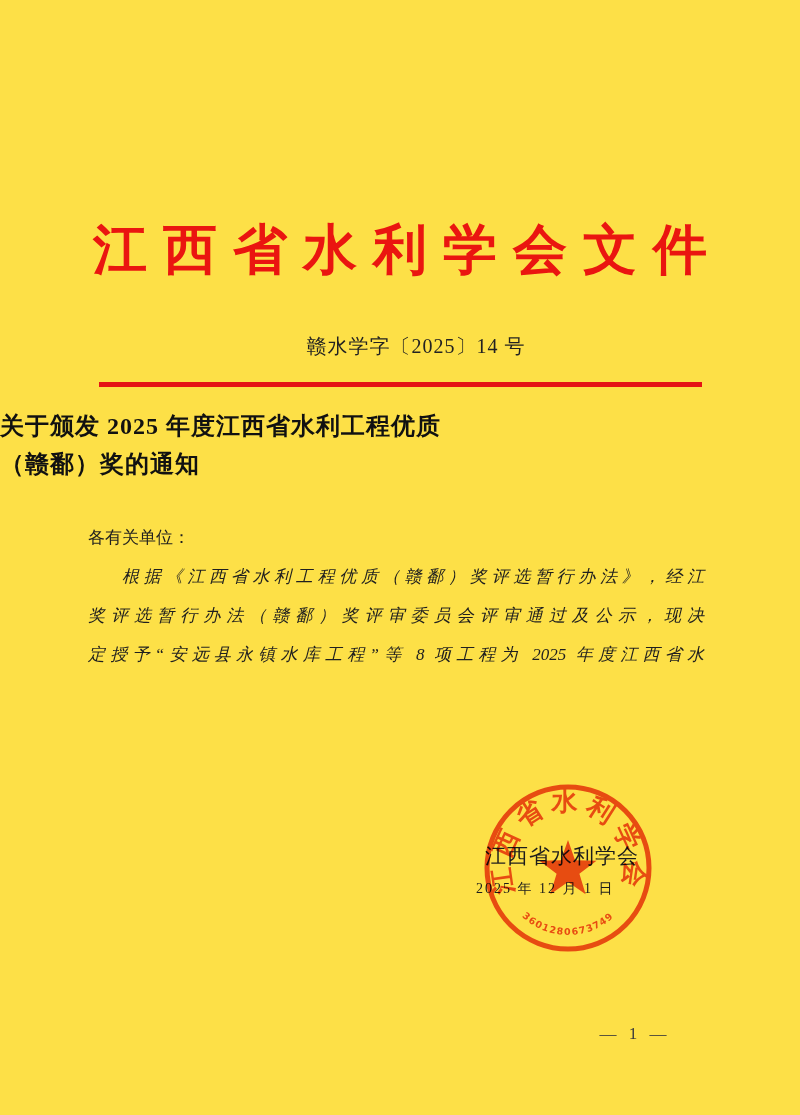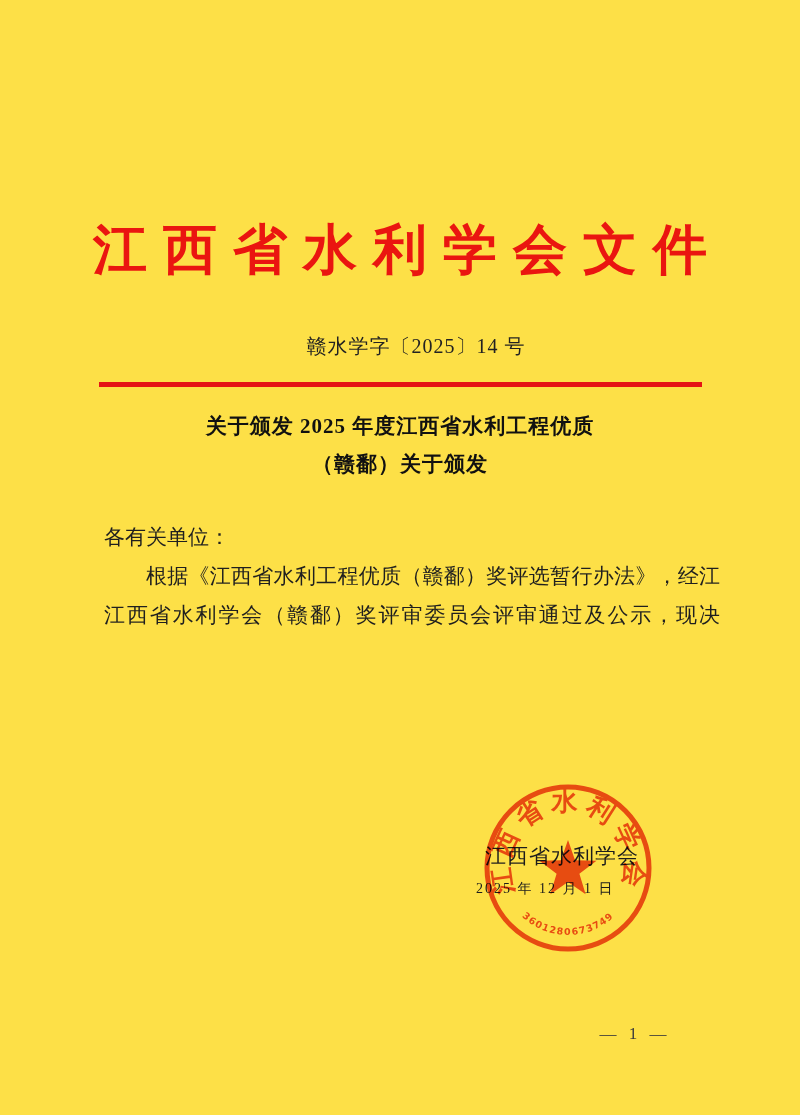--- a/index.html
+++ b/index.html
@@ -44,39 +44,38 @@
     left: 99px;
     width: 603px;
     height: 5px;
     background: #e51414;
   }
   .doc-title {
     position: absolute;
     top: 407px;
     left: 0;
     width: 100%;
-    text-align: center;
-    font-size: 21px;
+    font-size: 24px;
     font-weight: 700;
     line-height: 38px;
     color: #111111;
     letter-spacing: 1px;
   }
   .body-block {
     position: absolute;
     top: 518px;
-    left: 104px;
+    left: 88px;
     width: 616px;
-    font-size: 21px;
+    font-size: 17px;
     line-height: 39px;
     color: #1f1f1f;
   }
   .body-line { height: 39px; white-space: nowrap; }
   .indent { text-indent: 2em; }
-  .just { text-align: justify; text-align-last: justify; white-space: normal; }
+  .just { text-align: justify; text-align-last: justify; white-space: normal; font-style: italic; }
   .signature-org {
     position: absolute;
     top: 842px;
     left: 485px;
     font-size: 21px;
     letter-spacing: 1px;
     white-space: nowrap;
     color: #1c1c1c;
   }
   .signature-date {
@@ -116,27 +115,28 @@
 <div class="page">
 
   <div class="org-title">江西省水利学会文件</div>
 
   <div class="doc-number">赣水学字〔2025〕14 号</div>
 
   <div class="red-rule"></div>
 
   <div class="doc-title">
     <div>关于颁发 2025 年度江西省水利工程优质</div>
-    <div>（赣鄱）关于颁发</div>
+    <div>（赣鄱）奖的通知</div>
   </div>
 
   <div class="body-block">
     <div class="body-line">各有关单位：</div>
     <div class="body-line indent just">根据《江西省水利工程优质（赣鄱）奖评选暂行办法》，经江</div>
-    <div class="body-line just">江西省水利学会（赣鄱）奖评审委员会评审通过及公示，现决</div>
+    <div class="body-line just">奖评选暂行办法（赣鄱）奖评审委员会评审通过及公示，现决</div>
+    <div class="body-line just">定授予“安远县永镇水库工程”等 8 项工程为 2025 年度江西省水</div>
   </div>
 
   <div class="signature-org">江西省水利学会</div>
 
   <div class="signature-date">2025 年 12 月 1 日</div>
 
   <svg class="seal" viewBox="0 0 180 180" xmlns="http://www.w3.org/2000/svg">
     <defs>
       <path id="sealArcTop" d="M 35.5 109.8 A 58 58 0 1 1 144.5 109.8" fill="none"></path>
       <path id="sealArcBottom" d="M 35.1 128.4 A 67 67 0 0 0 144.9 128.4" fill="none"></path>

